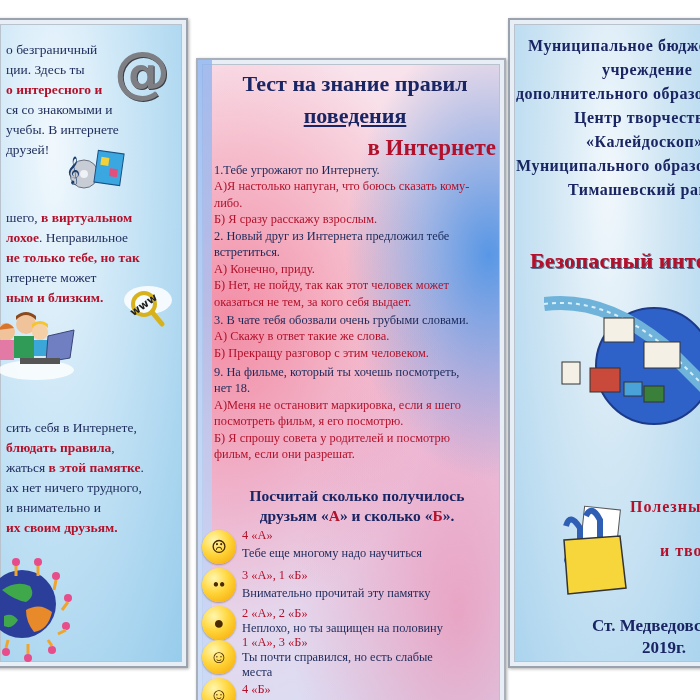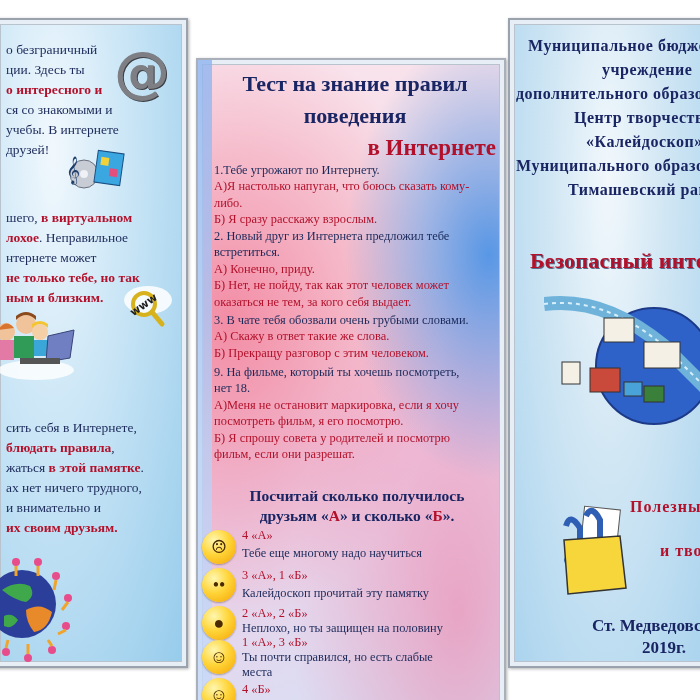--- a/index.html
+++ b/index.html
@@ -96,22 +96,22 @@
     <circle cx="20" cy="26" r="4" fill="#eef1f5"></circle>
     <text x="2" y="30" font-size="24" fill="#1d3f6e">𝄞</text>
     <rect x="32" y="4" width="26" height="32" fill="#3aa7e0" stroke="#1b4f82" transform="rotate(8 45 20)"></rect>
     <rect x="36" y="10" width="8" height="8" fill="#f2d13a" transform="rotate(8 45 20)"></rect>
     <rect x="46" y="20" width="8" height="8" fill="#e24f7d" transform="rotate(8 45 20)"></rect>
   </svg>
 
   <div class="lp-text" style="top: 188px; left: 10px;">
     <div><span class="navy">шего, </span><span class="red-b"> в виртуальном</span></div>
     <div><span class="red-b">лохое</span><span class="navy">. Неправильное</span></div>
+    <div><span class="red-b"> не только тебе, но так</span></div>
     <div><span class="navy">нтернете может</span></div>
-    <div><span class="red-b"> не только тебе, но так</span></div>
     <div><span class="red-b">ным и близким.</span></div>
   </div>
 
   <svg class="www-icon" viewBox="0 0 56 52">
     <ellipse cx="30" cy="18" rx="24" ry="14" fill="#ffffff" opacity="0.85"></ellipse>
     <circle cx="26" cy="22" r="11" fill="none" stroke="#d7b21d" stroke-width="4"></circle>
     <line x1="34" y1="30" x2="44" y2="42" stroke="#d7b21d" stroke-width="5" stroke-linecap="round"></line>
     <text x="10" y="26" font-size="11" font-weight="bold" fill="#222" transform="rotate(-35 26 22)" font-family="DejaVu Sans, sans-serif">www</text>
   </svg>
 
@@ -162,21 +162,21 @@
         <path d="M70 90 L62 94"></path>
         <path d="M56 106 L52 100"></path>
         <path d="M32 114 L32 104"></path>
         <path d="M10 108 L12 100"></path>
       </g>
   </svg>
 </div>
 
 <div class="panel panel-mid">
   <div class="mp-title" style="top: 10px;">Тест на знание правил</div>
-  <div class="mp-title" style="top: 42px;">поведения</div>
+  <div class="mp-title" style="top: 42px; text-decoration: underline;">поведения</div>
   <div class="mp-title red" style="top: 74px;">в Интернете</div>
 
   <div class="q" style="top: 102px;">
     <span class="line blk">1.Тебе  угрожают по Интернету.</span>
     <span class="line rd">А)Я настолько напуган,  что боюсь сказать кому-</span>
     <span class="line rd">либо.</span>
     <span class="line rd">Б) Я сразу расскажу взрослым.</span>
   </div>
 
   <div class="q" style="top: 168px;">
@@ -189,39 +189,39 @@
 
   <div class="q" style="top: 252px;">
     <span class="line blk">3. В чате тебя обозвали очень грубыми словами.</span>
     <span class="line rd">А) Скажу в ответ такие же слова.</span>
     <span class="line rd">Б) Прекращу разговор с этим человеком.</span>
   </div>
 
   <div class="q" style="top: 304px;">
     <span class="line blk">9. На фильме, который  ты хочешь посмотреть,</span>
     <span class="line blk">нет 18.</span>
-    <span class="line rd">А)Меня не остановит маркировка, если я хочу</span>
+    <span class="line rd">А)Меня не остановит маркировка, если я шего</span>
     <span class="line rd">посмотреть фильм, я его посмотрю.</span>
     <span class="line rd">Б) Я спрошу  совета у родителей и посмотрю</span>
     <span class="line rd">фильм, если они разрешат.</span>
   </div>
 
   <div class="count-title" style="top: 426px;">Посчитай сколько получилось</div>
   <div class="count-title" style="top: 446px;"><span>друзьям «</span><span class="ab">А</span><span>» и сколько «</span><span class="ab">Б</span><span>».</span></div>
 
   <div class="emoji" style="top: 470px;">☹</div>
   <div class="res" style="top: 468px;">
     <span class="score">4 «А»</span>
     <span class="msg" style="margin-top:3px">Тебе еще многому надо научиться</span>
   </div>
 
   <div class="emoji" style="top: 508px;">••</div>
   <div class="res" style="top: 508px;">
     <span class="score">3 «А», 1 «Б»</span>
-    <span class="msg" style="margin-top:3px">Калейдоскоп прочитай эту памятку</span>
+    <span class="msg" style="margin-top:3px">Внимательно прочитай эту памятку</span>
   </div>
 
   <div class="emoji" style="top: 546px;">●</div>
   <div class="res" style="top: 546px;">
     <span class="score">2 «А», 2 «Б»</span>
     <span class="msg">Неплохо, но ты защищен на половину</span>
   </div>
 
   <div class="emoji" style="top: 580px;">☺</div>
   <div class="res" style="top: 575px;">

